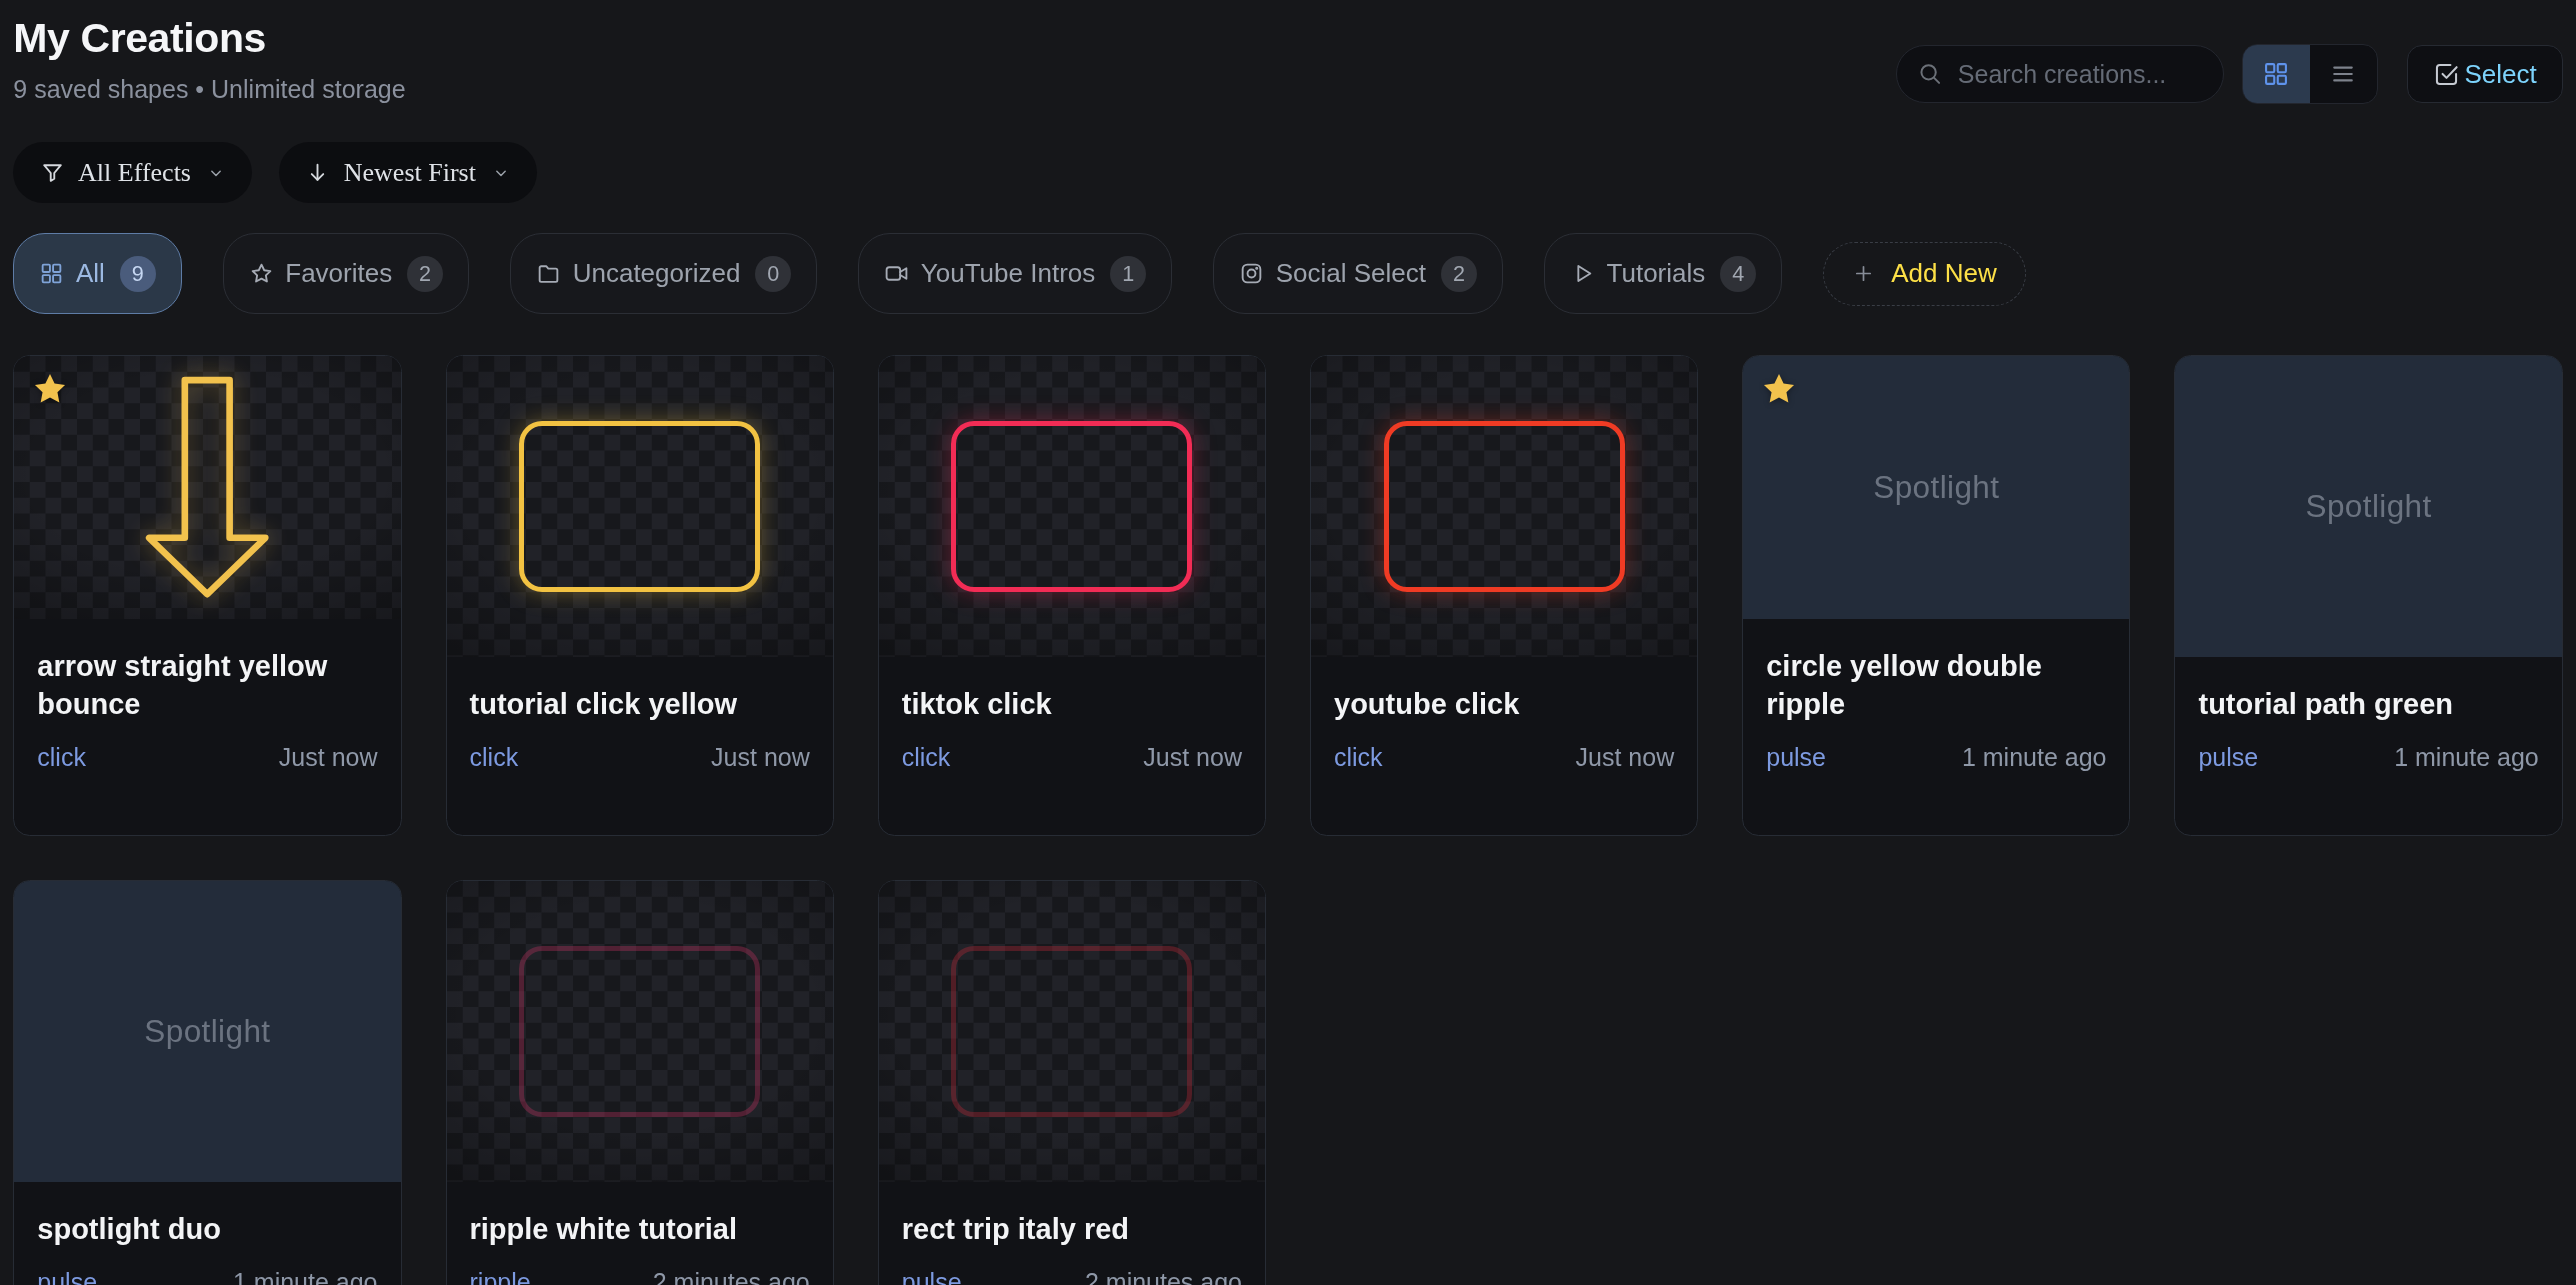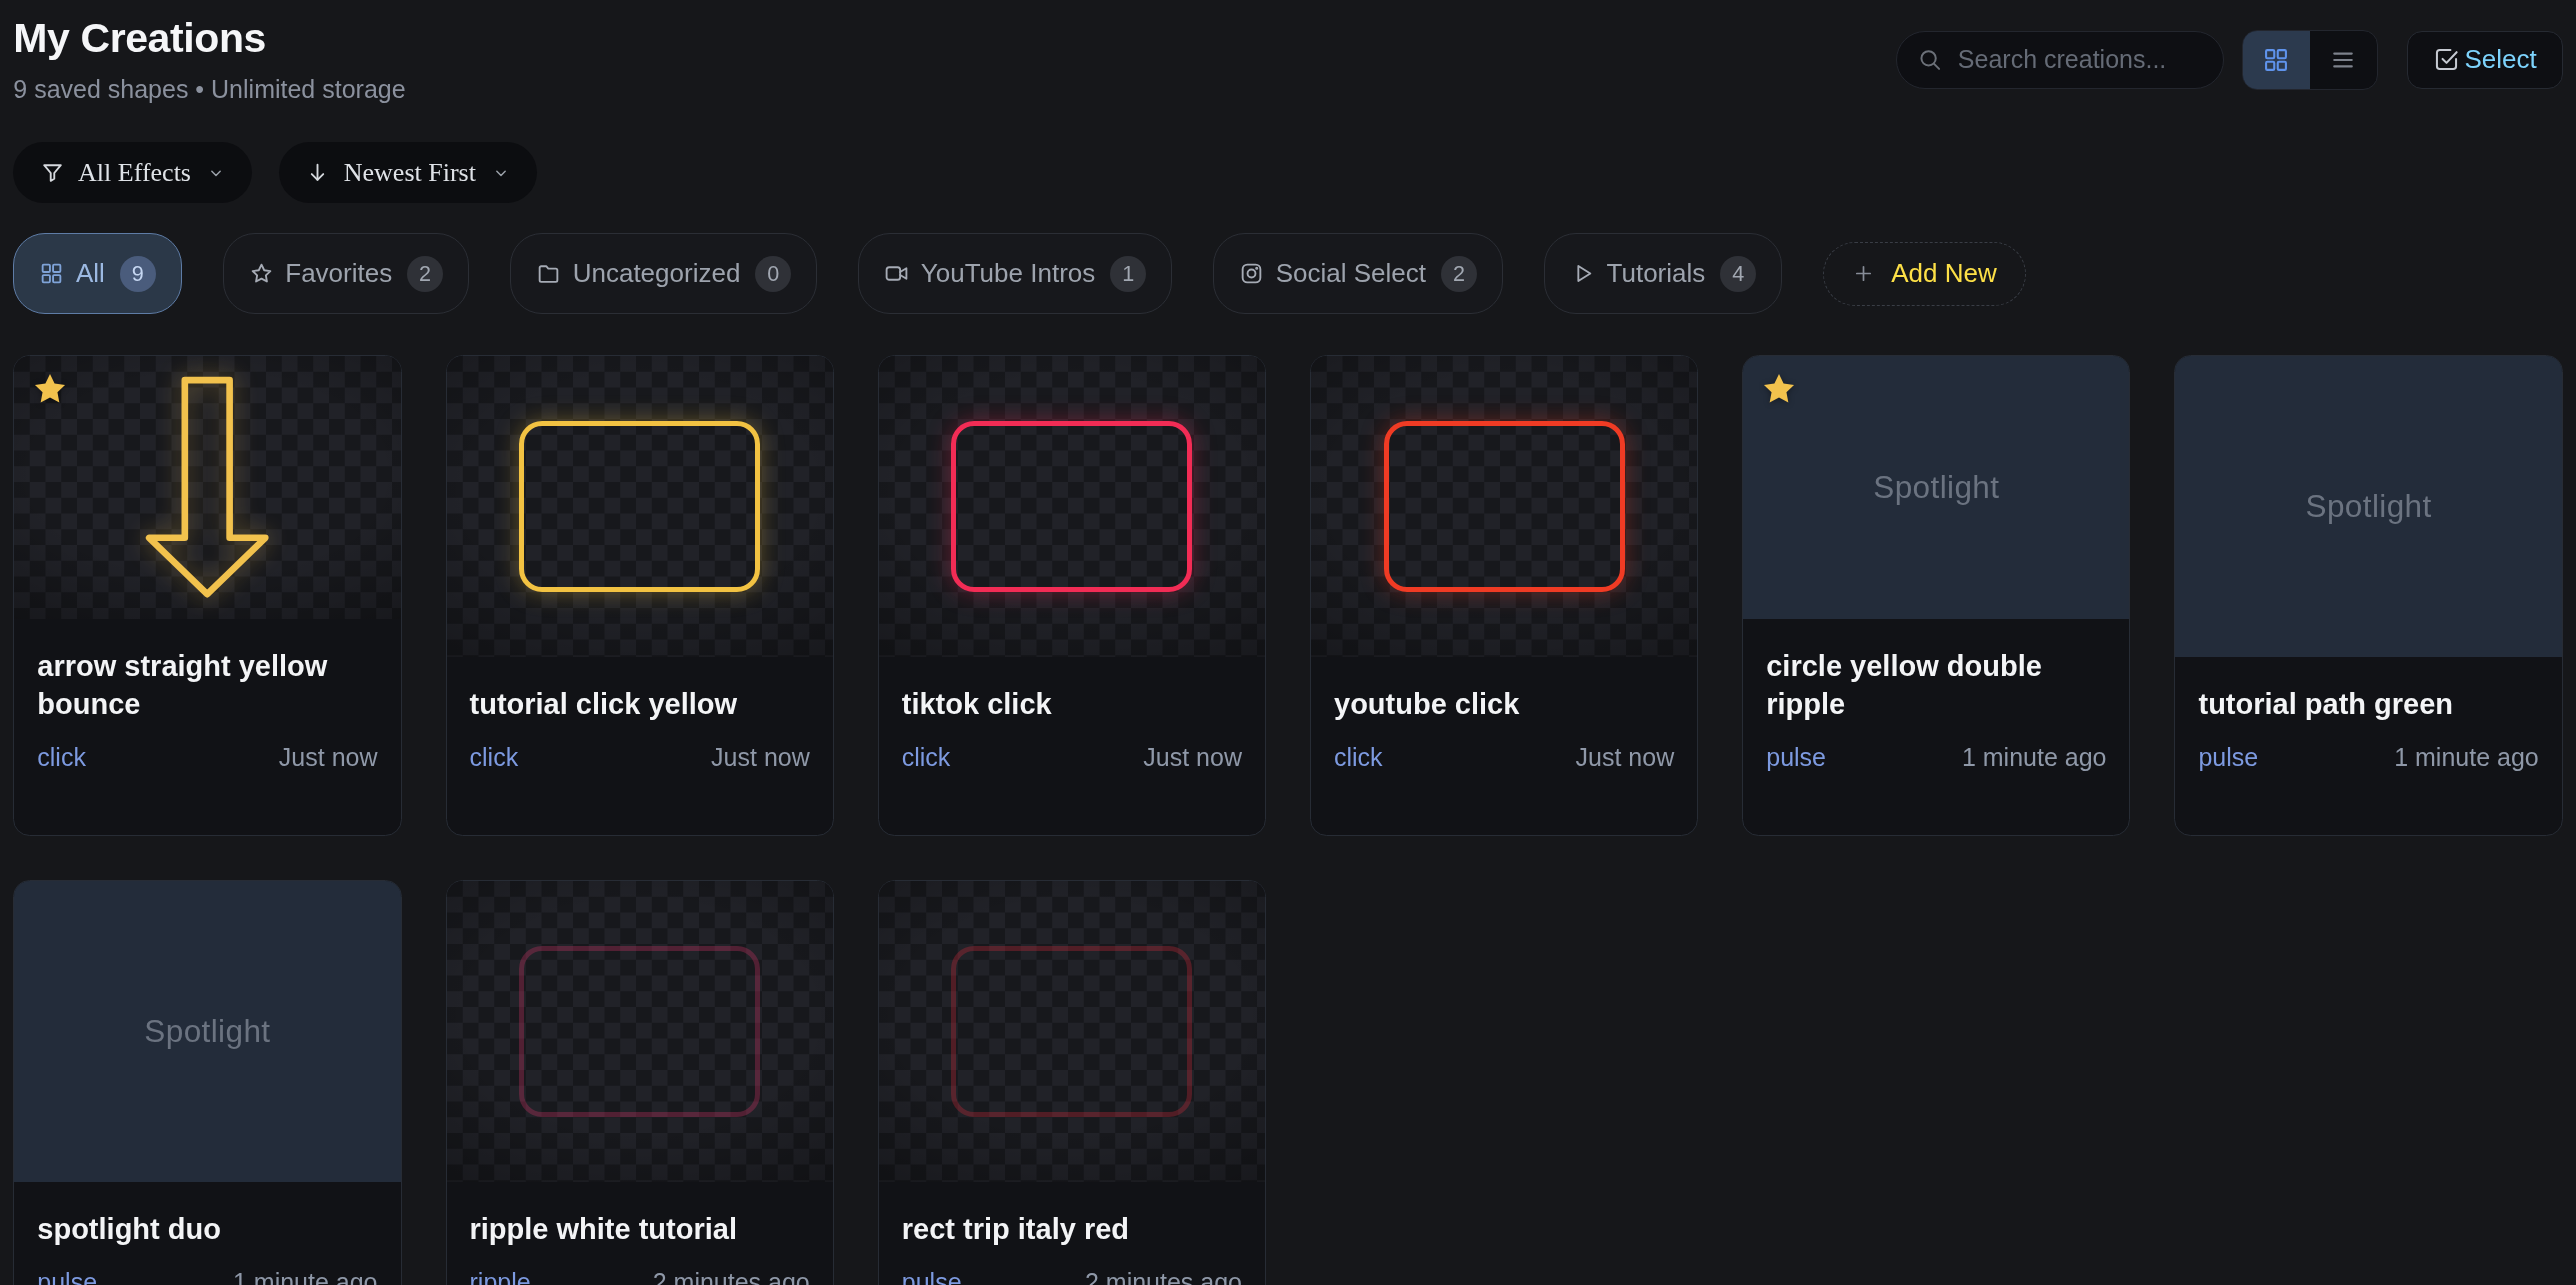--- a/index.html
+++ b/index.html
@@ -5,21 +5,21 @@
   html,body{margin:0;padding:0}
   body{
     width:2576px;height:1286px;overflow:hidden;position:relative;
     background:#16171a;color:#fff;
     font-family:"Liberation Sans",sans-serif;
     -webkit-font-smoothing:antialiased;
   }
   .page{padding:13.3px 13.3px 0;box-sizing:border-box;width:100%;height:100%}
 
   
-  header{display:flex;justify-content:space-between;align-items:center}
+  header{display:flex;justify-content:space-between;align-items:flex-end}
   .page-title{margin:1.7px 0 0;font-size:41px;font-weight:700;letter-spacing:-0.4px;color:#f5f6f8}
   .page-subtitle{margin:13.3px 0 0;font-size:25px;color:#8b919e}
 
   .header-right{display:flex;align-items:center;gap:18px;margin-top:1.7px}
   .icn svg{width:100%;height:100%;display:block}
 
   .search{position:relative;width:328px;height:58px}
   .search input{
     width:100%;height:100%;box-sizing:border-box;
     background:#0e0f13;border:0.8px solid #23262e;border-radius:29px;

